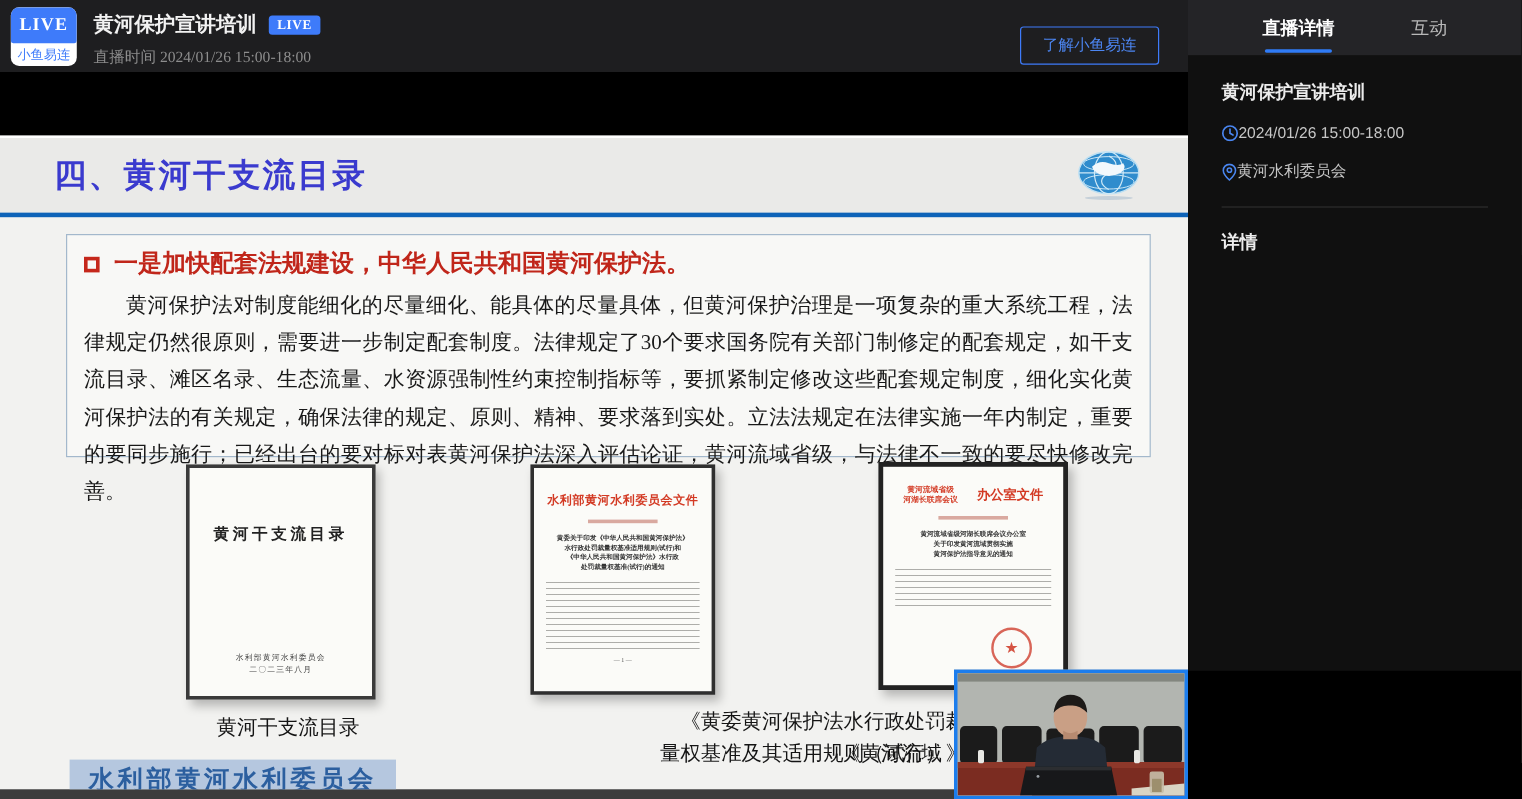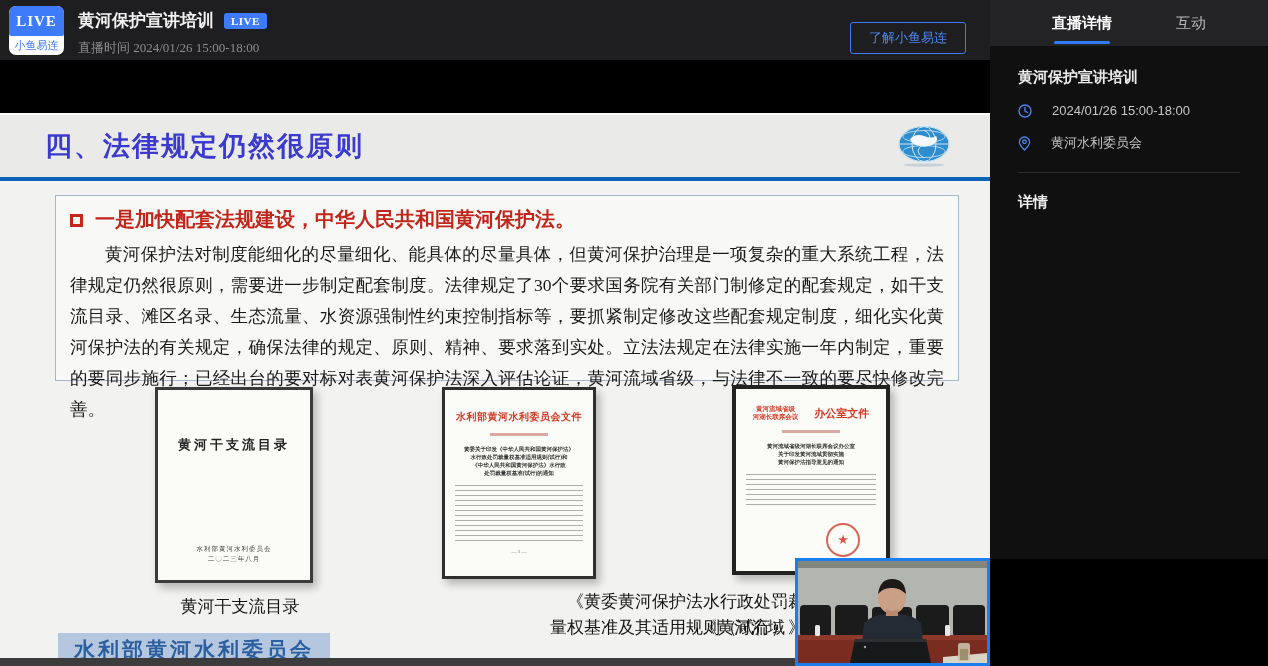--- a/index.html
+++ b/index.html
@@ -59,21 +59,21 @@
   .doc2 { left: 442px; top: 272px; width: 154px; height: 192px; border: 3px solid #2f2f2f; padding: 20px 10px 0 10px; }
   .doc2-header { text-align: center; color: #d33a24; font-size: 10px; font-weight: bold; letter-spacing: 0.5px; }
   .doc-number { width: 58px; height: 3px; background: #d9a9a0; margin: 9px auto 0 auto; }
   .doc-title-sm { white-space: pre-line; text-align: center; font-size: 5.5px; line-height: 8px;
                   font-weight: bold; color: #333; margin-top: 9px; }
   .tinylines { margin-top: 8px; background: repeating-linear-gradient(to bottom,
                #9a9a96 0px, #9a9a96 1px, transparent 1px, transparent 5px); opacity: 0.8; }
   .doc2 .tinylines { height: 58px; }
   .page-num { text-align: center; font-size: 5px; color: #555; margin-top: 6px; }
   .doc3 { left: 732px; top: 270px; width: 158px; height: 190px; border: 4px solid #222; padding: 16px 10px 0 10px; }
-  .doc3-header { display: flex; align-items: flex-end; justify-content: center; gap: 16px; color: #d33a24; }
+  .doc3-header { display: flex; align-items: flex-start; justify-content: center; gap: 16px; color: #d33a24; }
   .doc3-header .left { font-size: 6.5px; font-weight: bold; line-height: 8px; text-align: center; }
   .doc3-header .right { font-size: 11px; font-weight: bold; }
   .doc3 .tinylines { height: 34px; }
   .seal { position: absolute; right: 26px; bottom: 14px; width: 34px; height: 34px;
           border: 2px solid rgba(208,64,47,0.8); border-radius: 50%; color: rgba(208,64,47,0.9);
           font-size: 13px; display: flex; align-items: center; justify-content: center; }
 
   .caption { position: absolute; color: #141414; font-size: 17px; line-height: 26px;
              white-space: pre-line; font-family: "Liberation Serif", "DejaVu Serif", serif; }
   .cap1 { left: 140px; top: 479px; width: 200px; text-align: center; }
@@ -93,21 +93,21 @@
   .sidebar { position: absolute; left: 990px; top: 0; width: 278px; height: 559px; background: #101010; }
   .sidebar-head { height: 46px; background: #242427; display: flex; align-items: stretch;
                   justify-content: space-around; padding: 0 30px; }
   .tab { position: relative; display: flex; align-items: center; color: #b9b9b9;
          font-size: 15px; cursor: pointer; padding: 0 4px; }
   .tab.active { color: #ffffff; font-weight: bold; }
   .tab.active::after { content: ""; position: absolute; left: 50%; transform: translateX(-50%);
                        bottom: 2px; width: 56px; height: 3px; border-radius: 2px; background: #2f7bf6; }
   .sidebar-body { padding: 22px 18px 0 28px; }
   .sb-title { color: #ececec; font-size: 15px; font-weight: bold; }
-  .meta-row { display: flex; align-items: center; gap: 20px; margin-top: 16px;
+  .meta-row { display: flex; align-items: center; gap: 0; margin-top: 16px;
               color: #c6c6c6; font-size: 13px; text-align: right; }
   .meta-row svg { flex: 0 0 auto; }
   .sb-divider { border: none; border-top: 1px solid #2d2d2d; margin: 20px 10px 0 0; }
   .sb-details-heading { color: #ececec; font-size: 15px; font-weight: bold; margin-top: 20px; }
   .sb-details-text { color: #9a9a9a; font-size: 12px; margin-top: 14px; line-height: 18px; }
 </style>
 </head>
 <body>
 
 <div class="app">
@@ -126,21 +126,21 @@
         </div>
         <div class="stream-time">直播时间 2024/01/26 15:00-18:00</div>
       </div>
       <button class="learn-btn">了解小鱼易连</button>
     </header>
 
     <div class="stage">
 
       <div class="slide">
         <div class="slide-header">
-          <div class="slide-title">四、法律规定仍然很原则</div>
+          <div class="slide-title">四、黄河干支流目录</div>
           <div class="globe">
             <svg width="56" height="42" viewBox="0 0 56 42">
               <ellipse cx="28" cy="19" rx="25" ry="17.5" fill="#2f8ccd"></ellipse>
               <ellipse cx="28" cy="19" rx="25" ry="17.5" fill="none" stroke="#bfe0f2" stroke-width="1.2"></ellipse>
               <ellipse cx="28" cy="19" rx="12" ry="17.5" fill="none" stroke="#cfe9f7" stroke-width="1"></ellipse>
               <line x1="3" y1="19" x2="53" y2="19" stroke="#cfe9f7" stroke-width="1"></line>
               <path d="M28 5 Q40 12 28 19 Q16 26 28 33" fill="none" stroke="#cfe9f7" stroke-width="1"></path>
               <ellipse cx="28" cy="11.5" rx="21" ry="6" fill="none" stroke="#cfe9f7" stroke-width="0.8"></ellipse>
               <ellipse cx="28" cy="26.5" rx="21" ry="6" fill="none" stroke="#cfe9f7" stroke-width="0.8"></ellipse>
               <path d="M14 14 q6 -6 14 -3 q8 3 12 0 q3 4 -2 8 q-8 4 -14 2 q-8 -1 -10 -7z" fill="#f2f8fc"></path>

